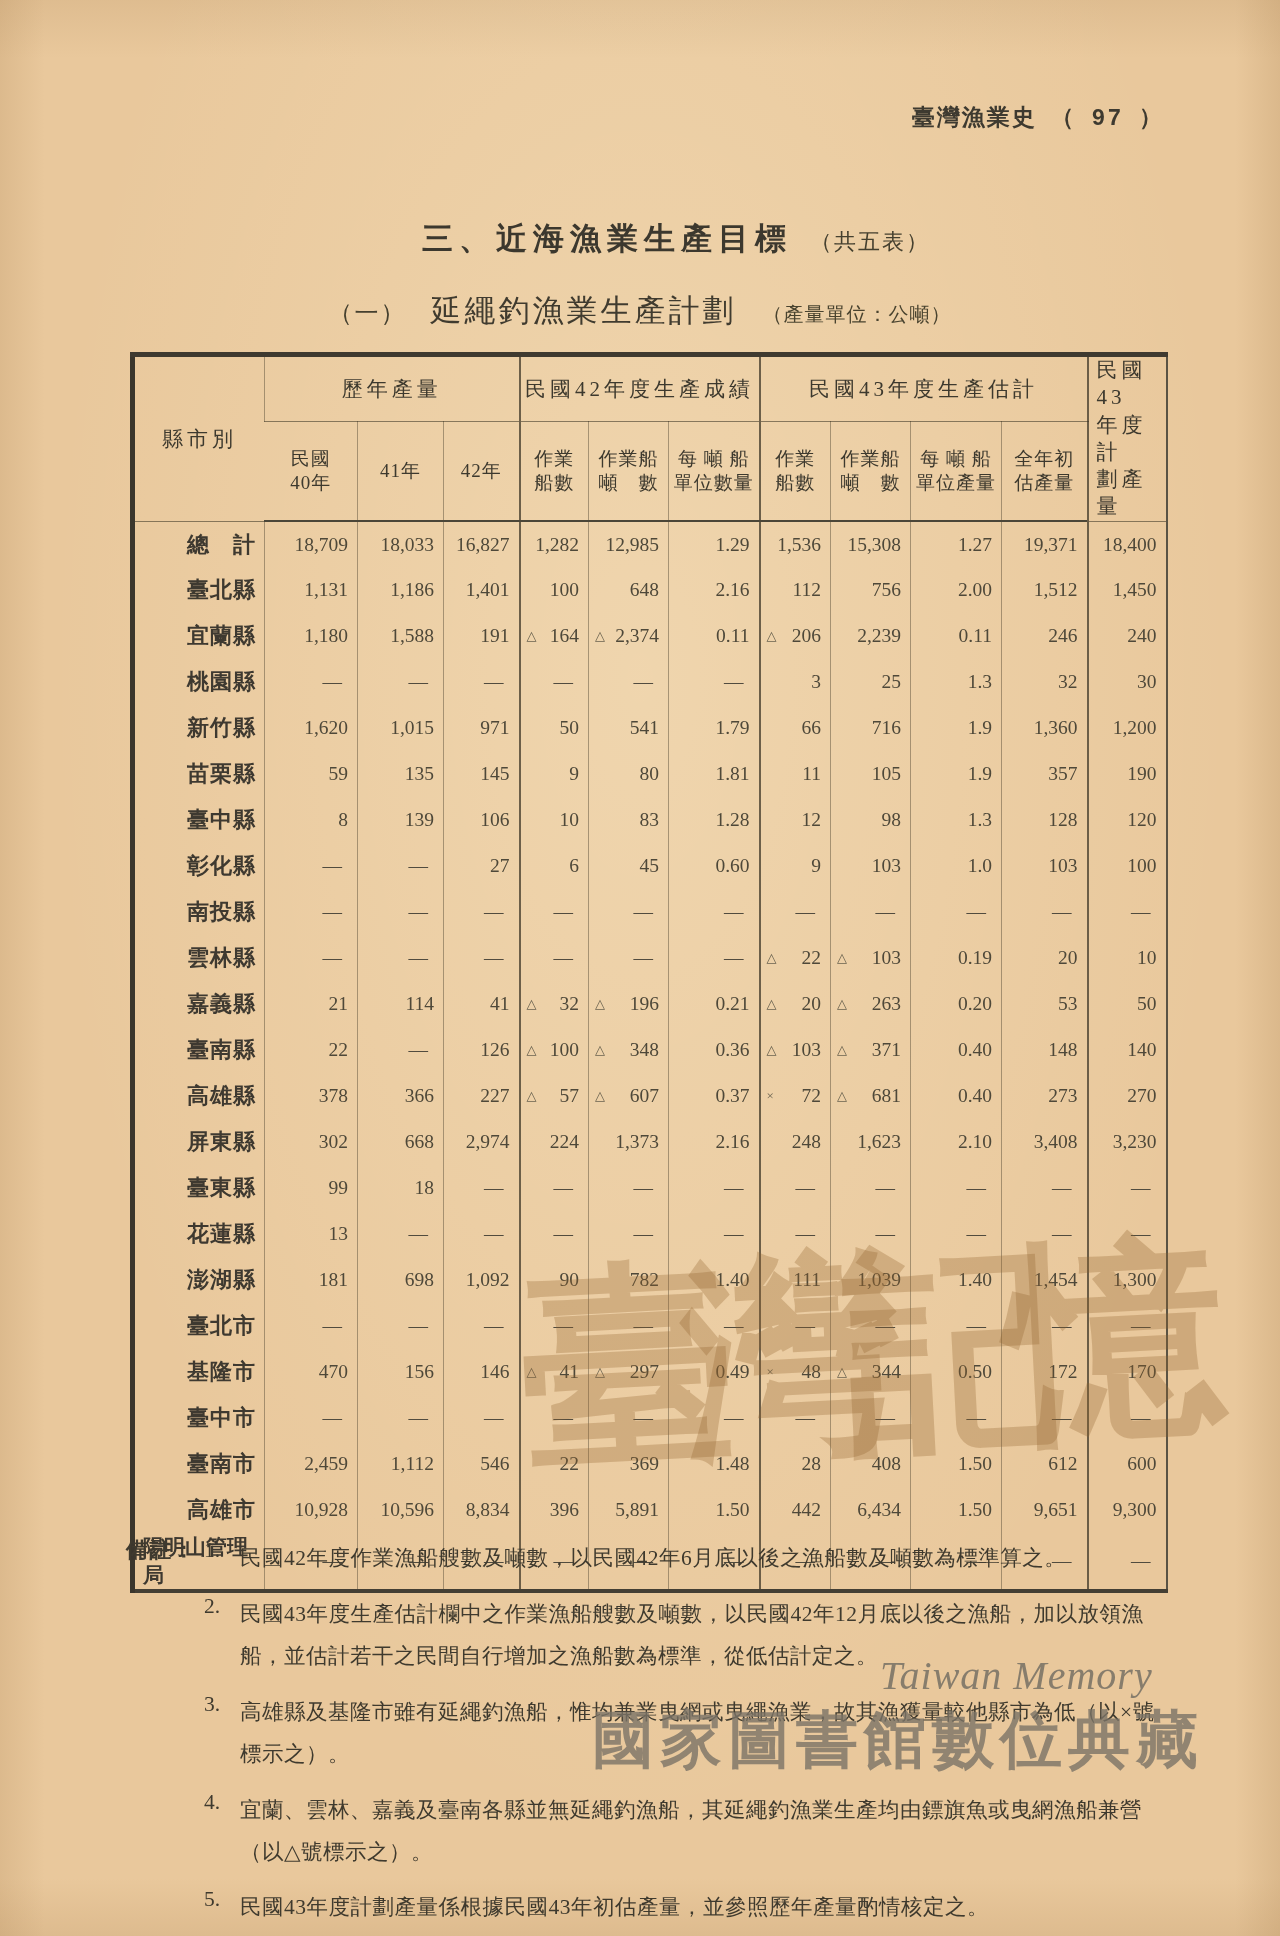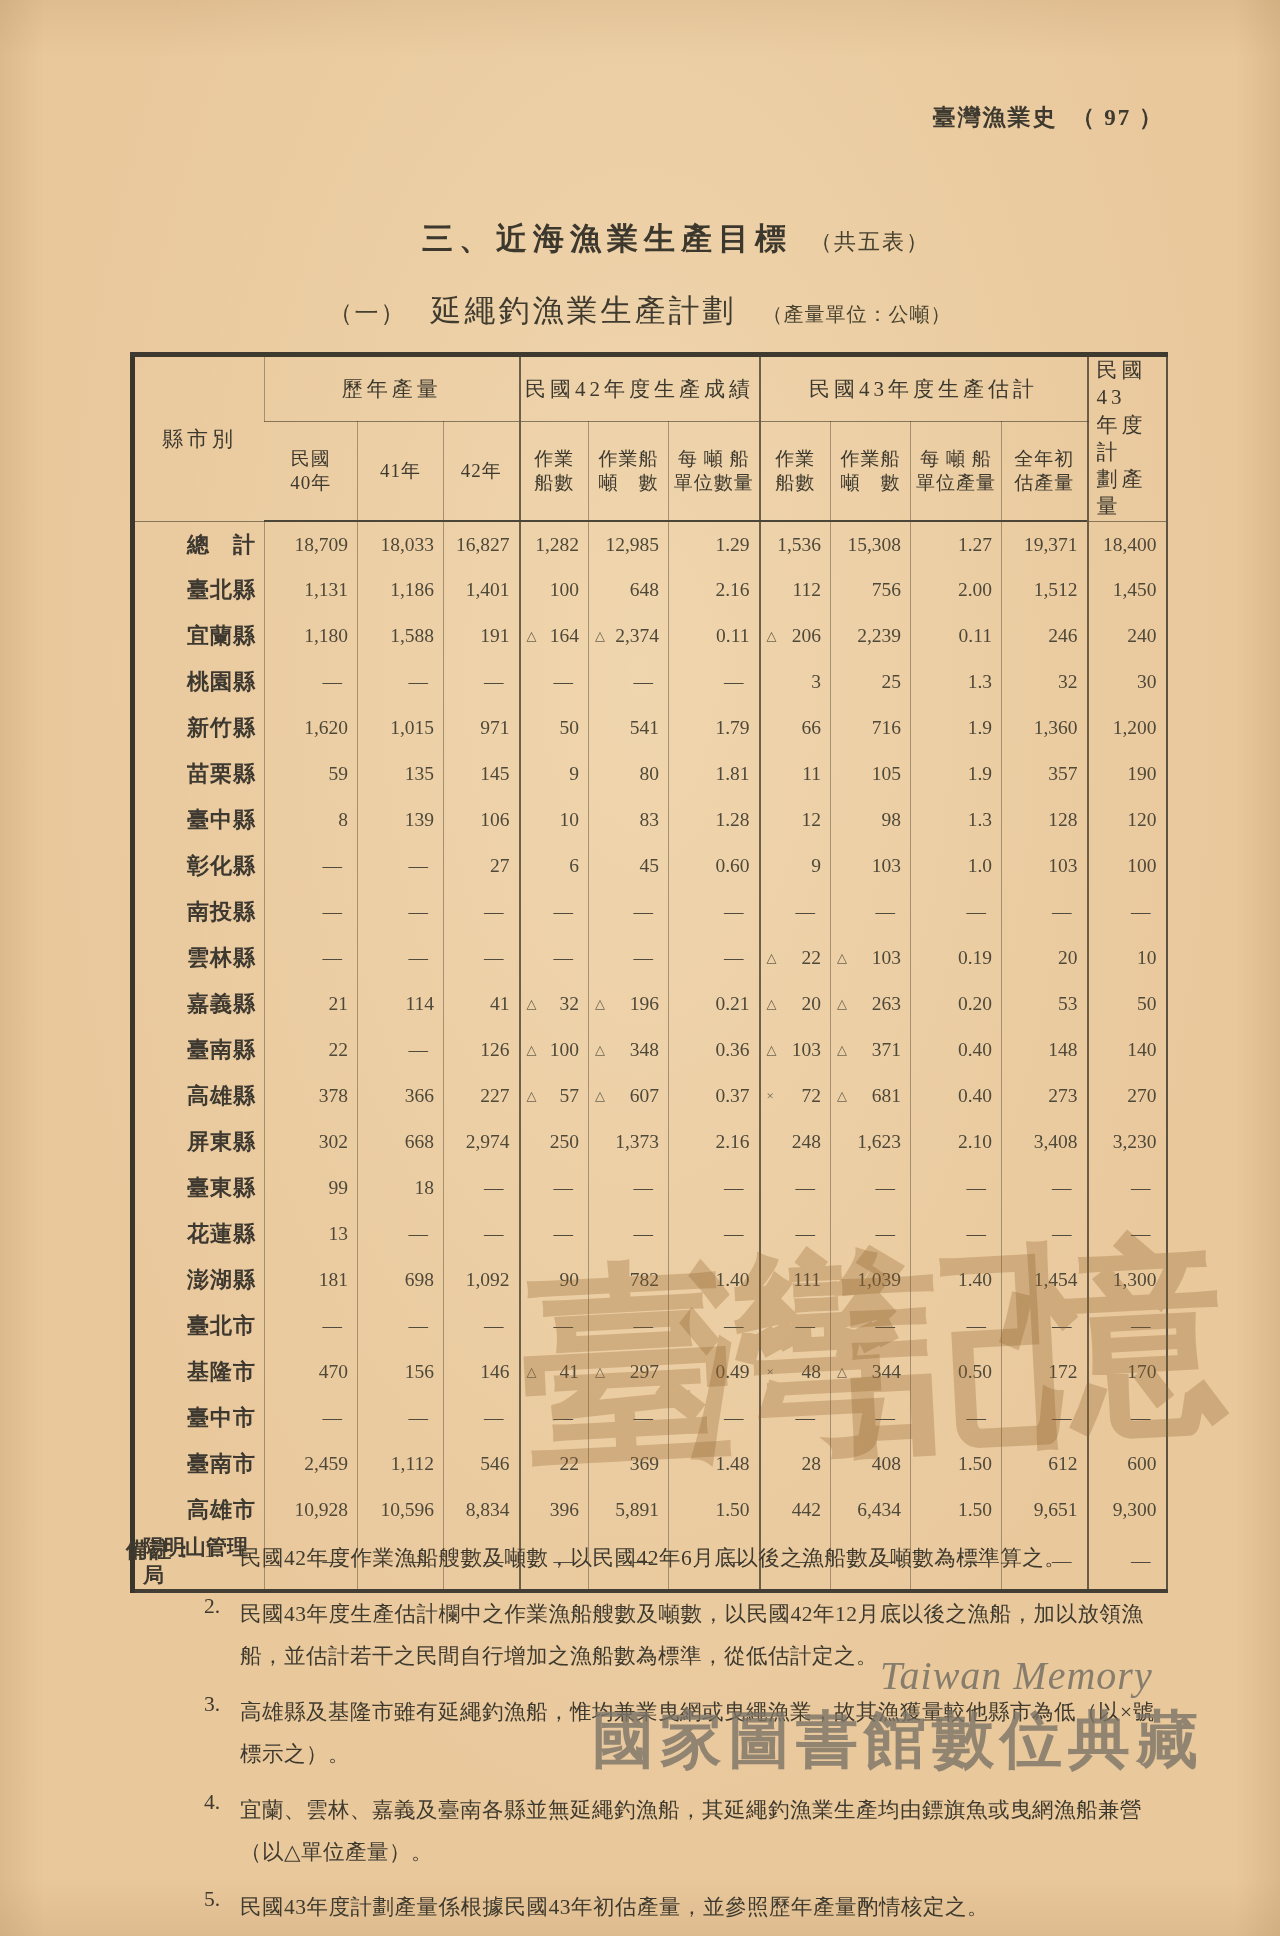--- a/index.html
+++ b/index.html
@@ -16,21 +16,21 @@
       radial-gradient(ellipse at 50% 35%, rgba(255,244,214,0.30), rgba(255,244,214,0) 65%),
       linear-gradient(90deg, rgba(168,128,80,0.20), rgba(168,128,80,0) 3.5%, rgba(168,128,80,0) 96.5%, rgba(168,128,80,0.22)),
       linear-gradient(180deg, rgba(168,128,80,0.16), rgba(168,128,80,0) 3%, rgba(168,128,80,0) 97%, rgba(168,128,80,0.18));
     color:#464135;
   }
   
   .running-header{
     position:absolute;top:102px;right:116px;
     font-size:23px;letter-spacing:2px;color:#3e3a30;font-weight:bold;
   }
-  .running-header .pageno{margin-left:14px;font-weight:bold;}
+  .running-header .pageno{margin-left:14px;font-weight:bold;font-family:Liberation Mono, monospace;}
   
   .title-row{position:absolute;top:218px;left:0;width:1280px;text-align:center;padding-left:36px;}
   .title-main{font-size:31px;font-weight:bold;letter-spacing:6px;color:#3c382e;}
   .title-note{font-size:22px;margin-left:18px;letter-spacing:2px;color:#45402f;}
   .subtitle-row{position:absolute;top:290px;left:0;width:1280px;text-align:center;}
   .sub-no{font-size:24px;letter-spacing:2px;color:#45402f;}
   .sub-main{font-size:31px;letter-spacing:3px;margin-left:24px;color:#403b2f;}
   .sub-unit{font-size:20px;margin-left:26px;letter-spacing:1px;color:#49432f;}
   
   table.prod{
@@ -942,21 +942,21 @@
               <span class="num">668</span>
             </div>
           </td>
           <td>
             <div class="cf">
               <span class="num">2,974</span>
             </div>
           </td>
           <td class="gsep">
             <div class="cf">
-              <span class="num">250</span>
+              <span class="num">224</span>
             </div>
           </td>
           <td>
             <div class="cf">
               <span class="num">1,373</span>
             </div>
           </td>
           <td>
             <div class="cf">
               <span class="num">2.16</span>
@@ -1528,21 +1528,21 @@
           <li>
             <span class="nnum">2.</span>
             <span class="ntext">民國43年度生產估計欄中之作業漁船艘數及噸數，以民國42年12月底以後之漁船，加以放領漁船，並估計若干之民間自行增加之漁船數為標準，從低估計定之。</span>
           </li>
           <li>
             <span class="nnum">3.</span>
             <span class="ntext">高雄縣及基隆市雖有延繩釣漁船，惟均兼業曳網或曳繩漁業，故其漁獲量較他縣市為低（以×號標示之）。</span>
           </li>
           <li>
             <span class="nnum">4.</span>
-            <span class="ntext">宜蘭、雲林、嘉義及臺南各縣並無延繩釣漁船，其延繩釣漁業生產均由鏢旗魚或曳網漁船兼營（以△單位產量）。</span>
+            <span class="ntext">宜蘭、雲林、嘉義及臺南各縣並無延繩釣漁船，其延繩釣漁業生產均由鏢旗魚或曳網漁船兼營（以△號標示之）。</span>
           </li>
           <li>
             <span class="nnum">5.</span>
             <span class="ntext">民國43年度計劃產量係根據民國43年初估產量，並參照歷年產量酌情核定之。</span>
           </li>
         </ol>
     </div>
   </div>
 
   <div class="wm wm-script">臺灣記憶</div>

